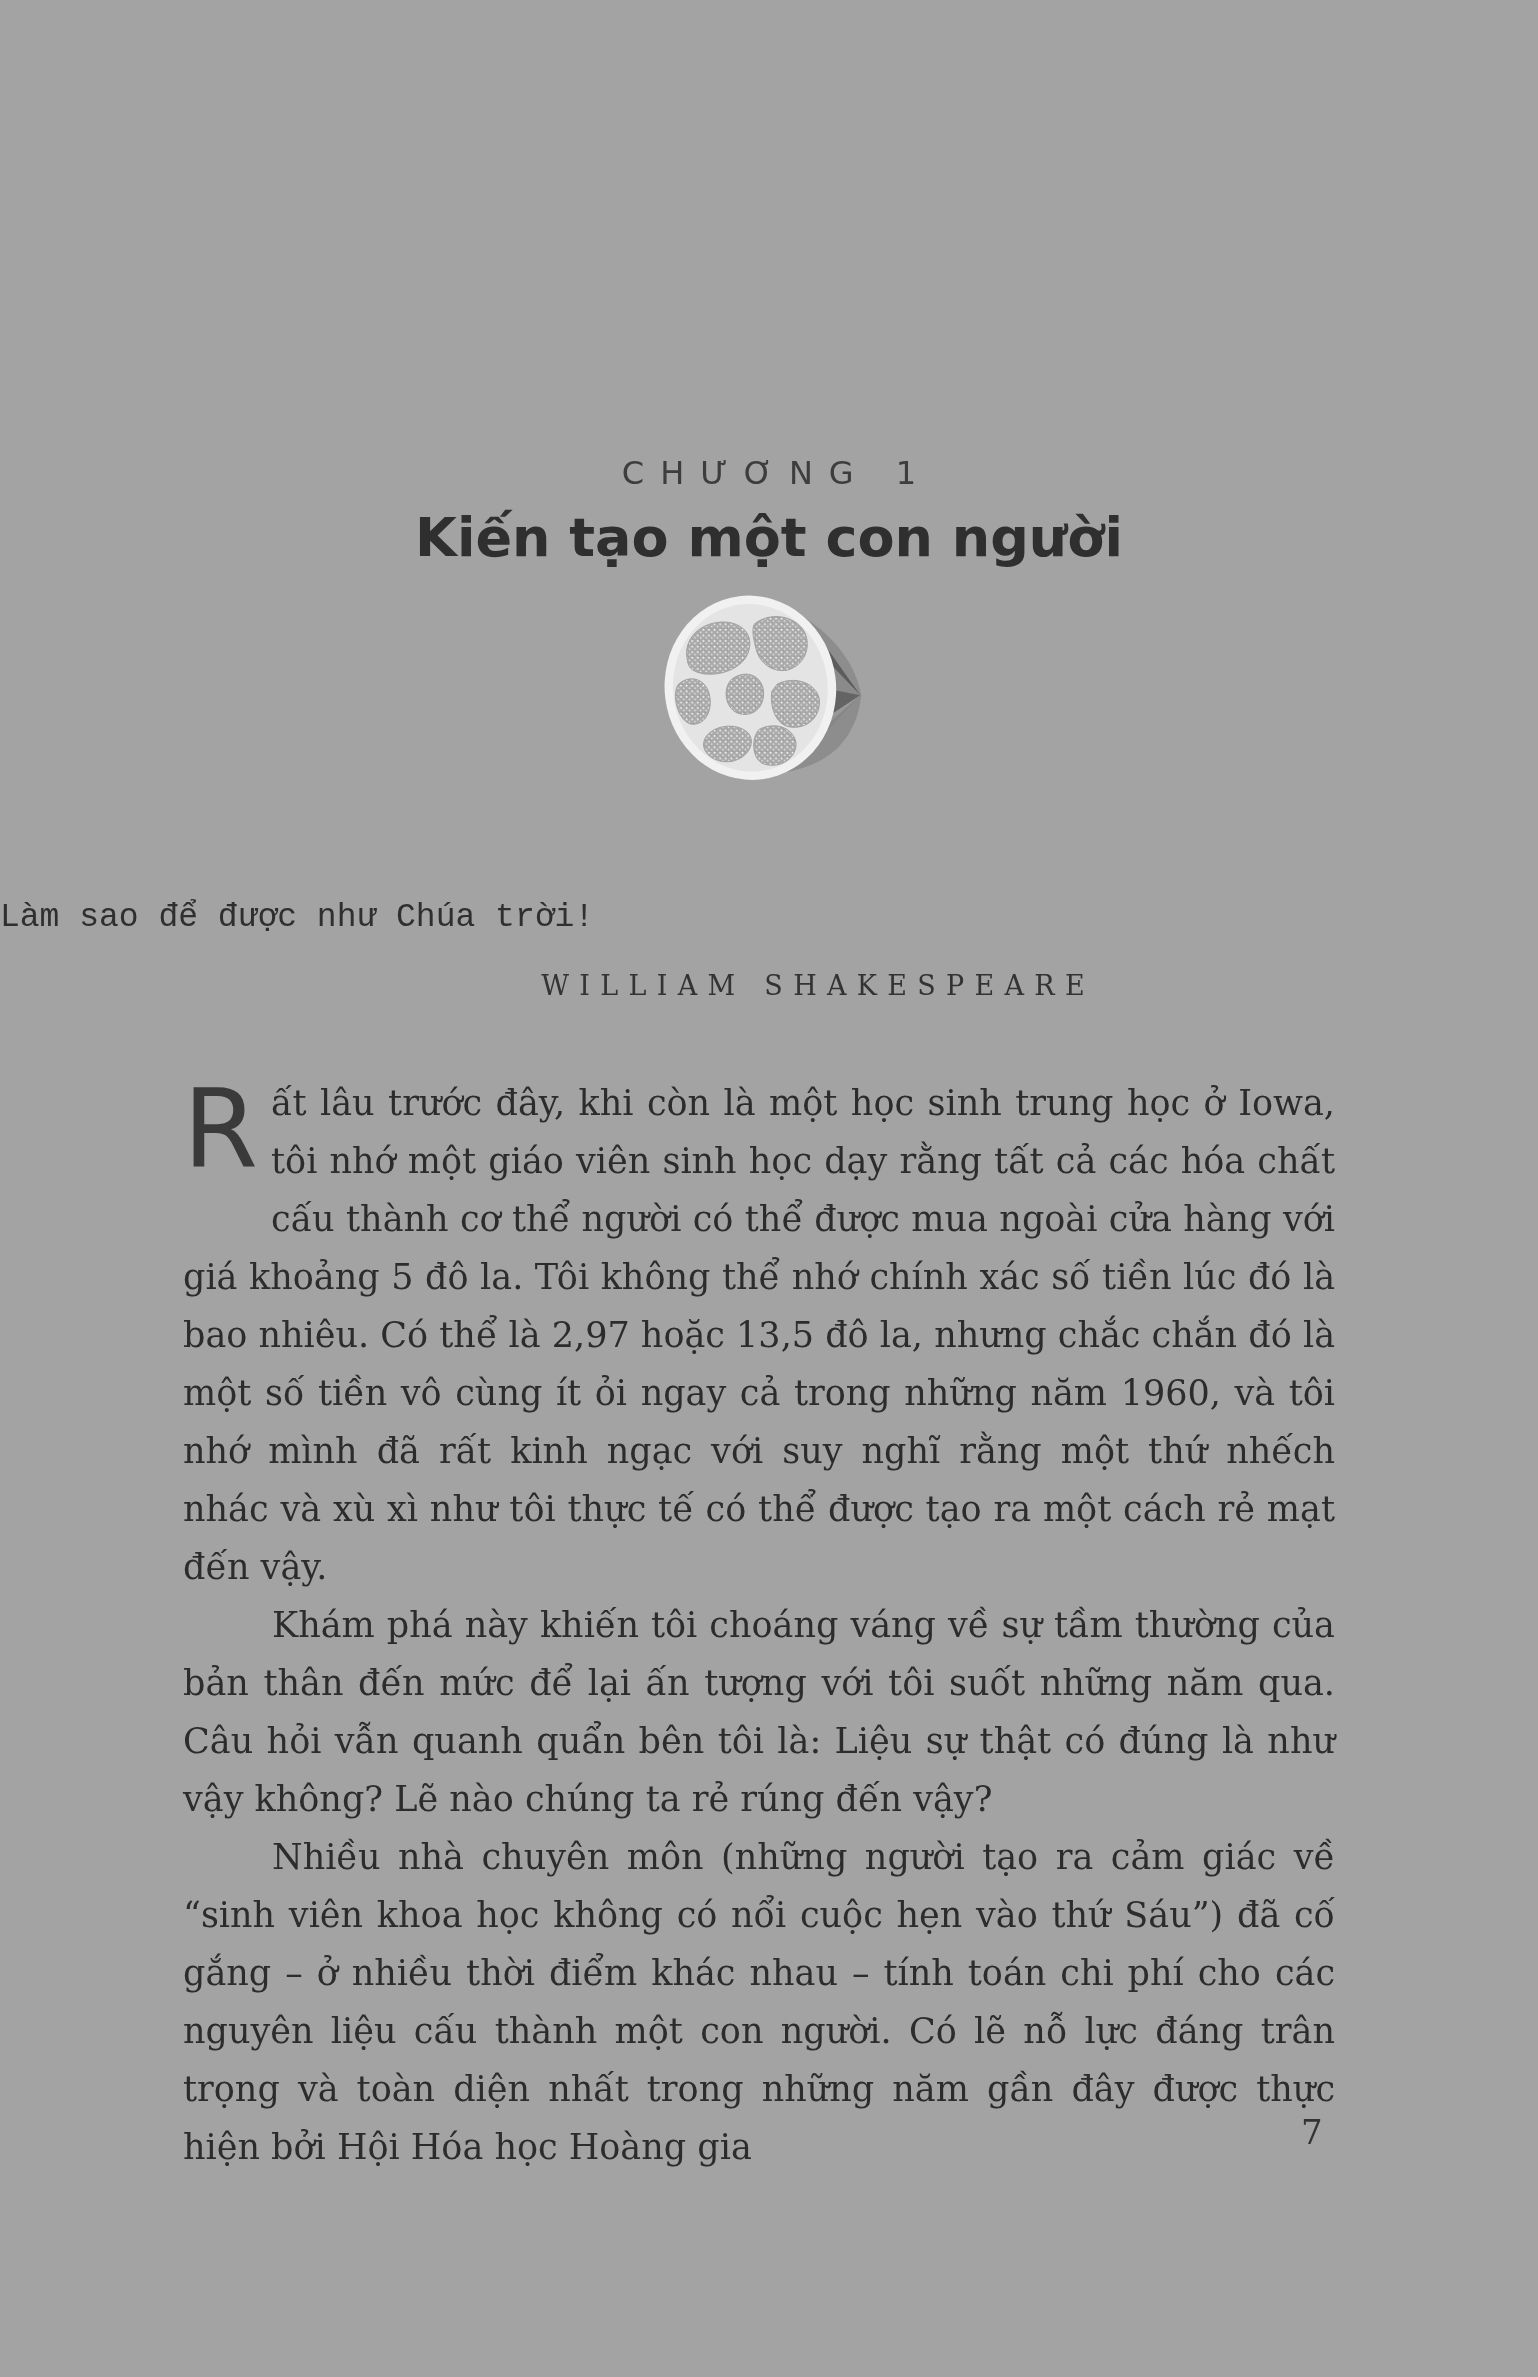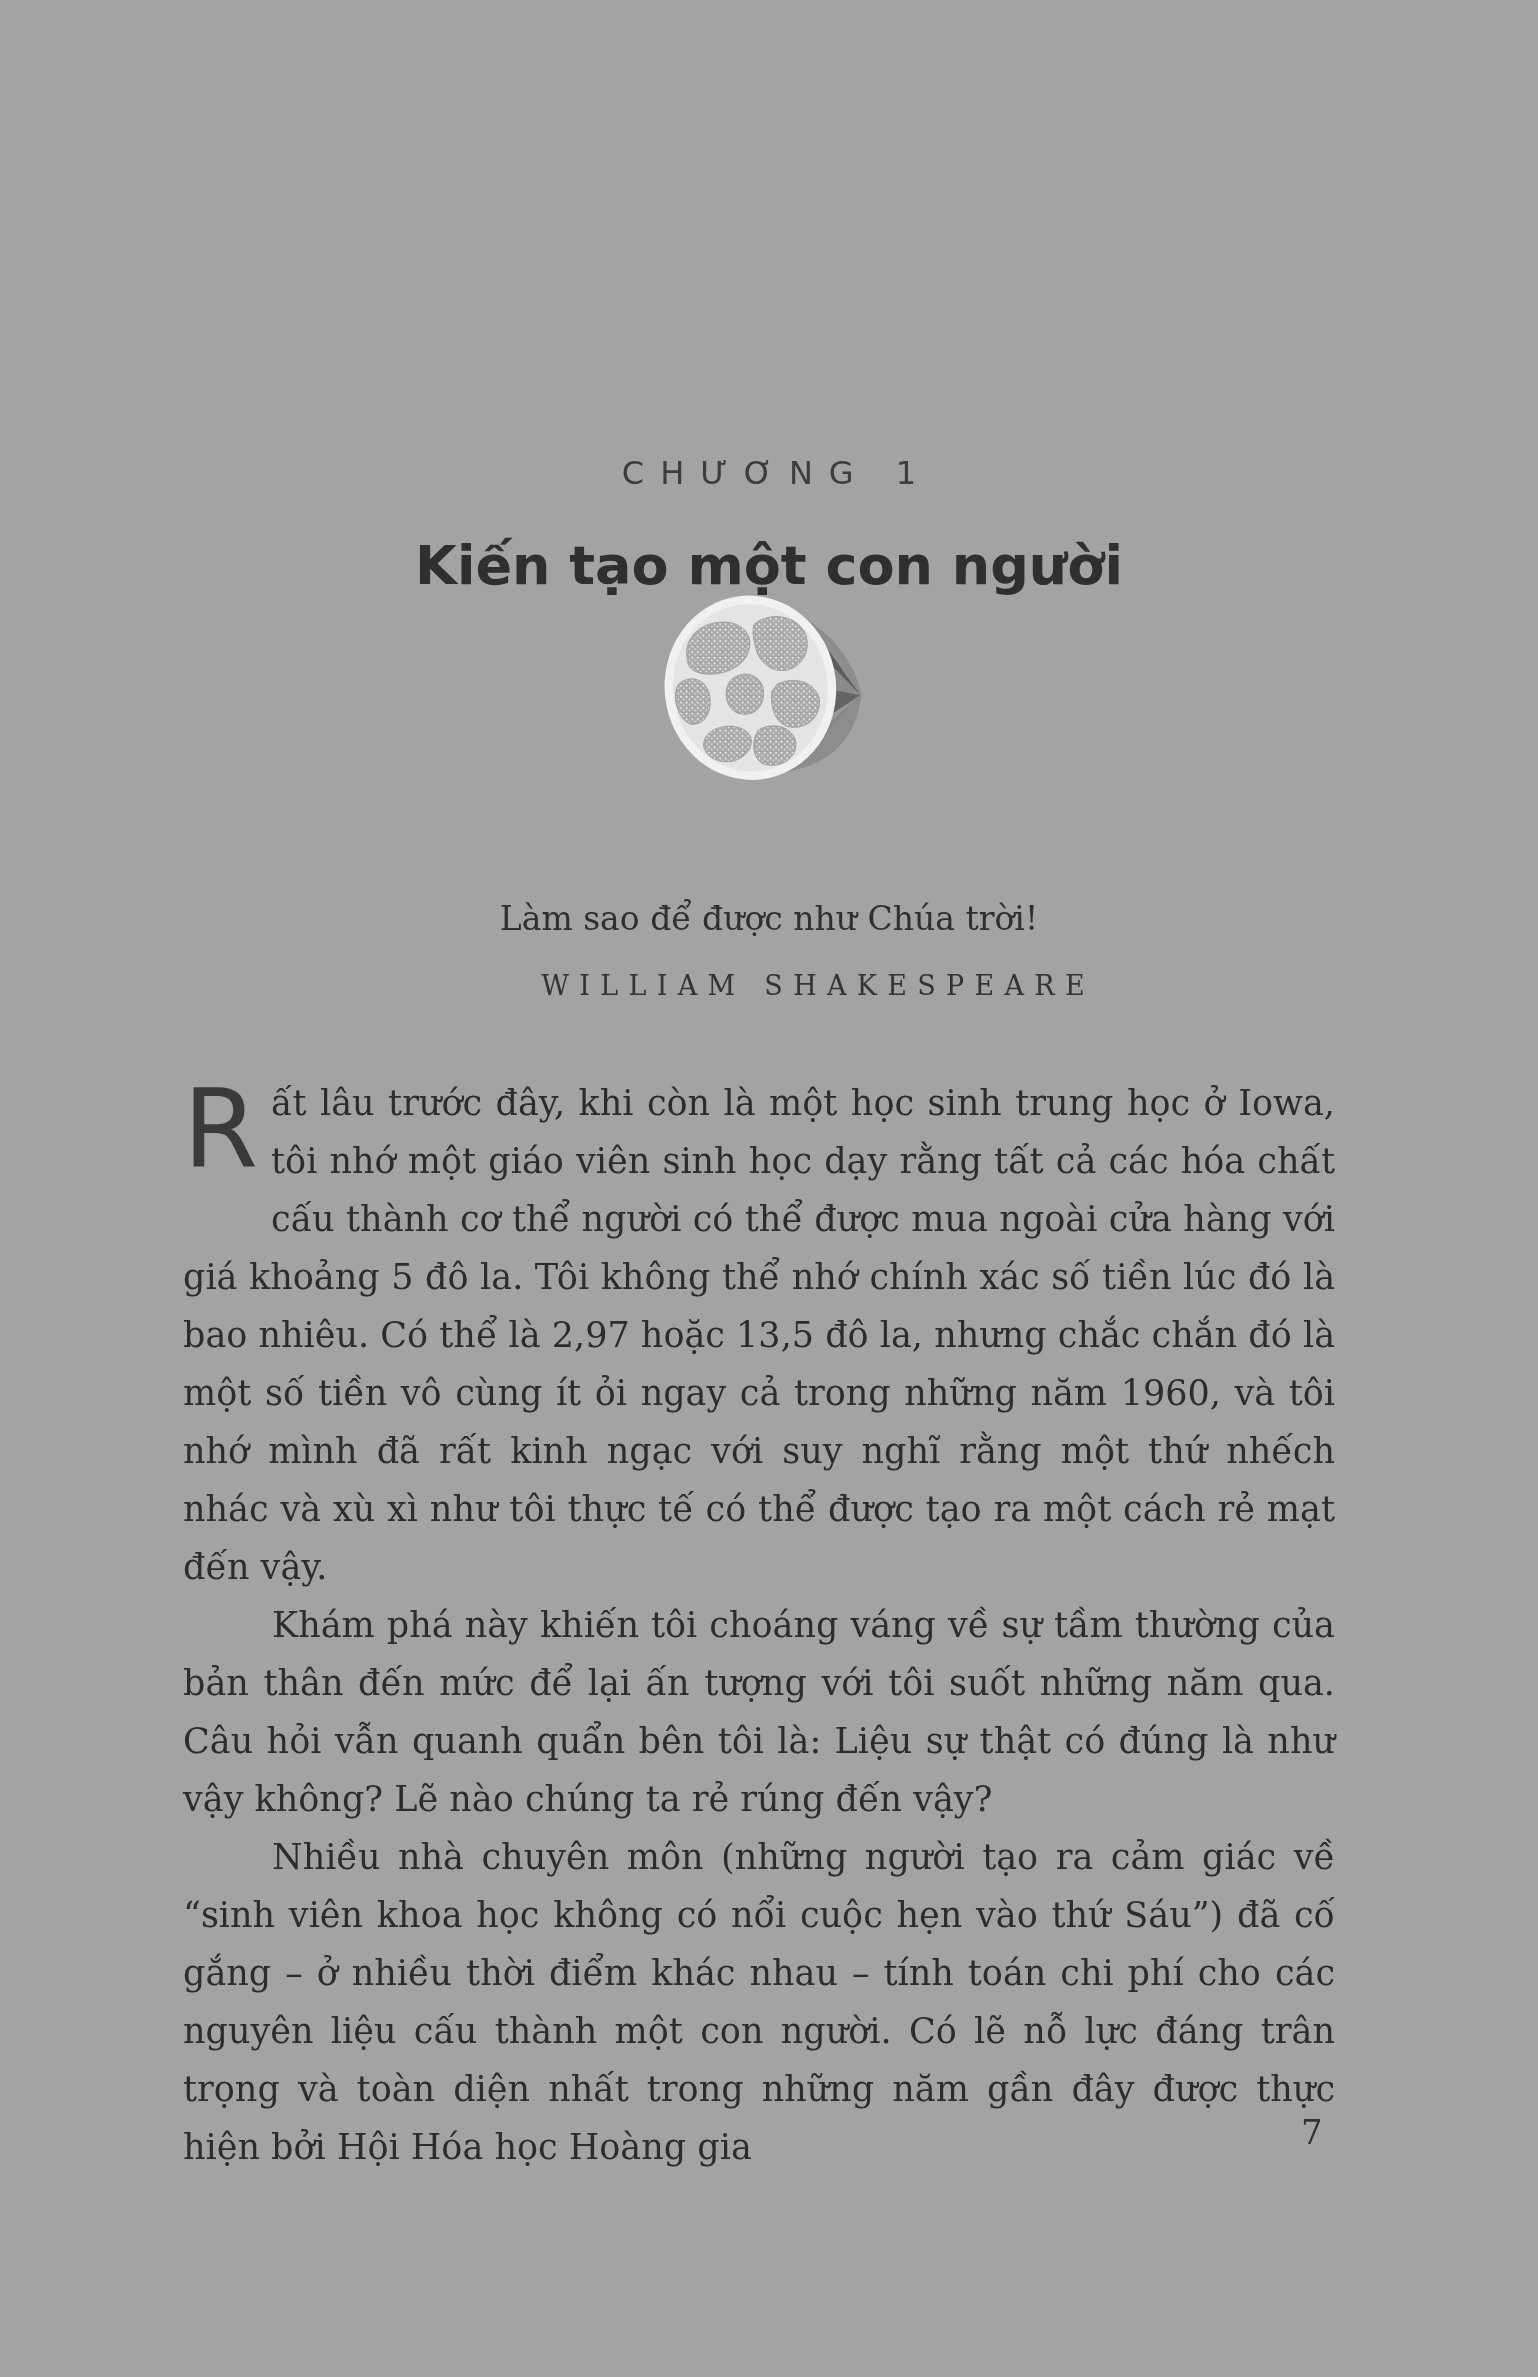--- a/index.html
+++ b/index.html
@@ -17,38 +17,38 @@
     text-align: center;
     font-family: "DejaVu Sans", "Liberation Sans", sans-serif;
     font-size: 32px;
     font-weight: 400;
     letter-spacing: 16px;
     text-indent: 16px;
     color: #3d3d3d;
   }
   .chapter-title {
     position: absolute;
-    top: 534px; left: 0; width: 100%;
+    top: 506px; left: 0; width: 100%;
     text-align: center;
     font-family: "DejaVu Sans", "Liberation Sans", sans-serif;
     font-size: 54px;
     font-weight: 700;
     color: #2f2f2f;
   }
   .figure {
     position: absolute;
     top: 589px; left: 657px;
     width: 224px; height: 205px;
   }
   .epigraph {
     position: absolute;
     top: 899px; left: 0; width: 100%;
-    text-align: center;
     font-size: 33px;
     color: #2f2f2f;
+    font-family: Liberation Mono, monospace;
   }
   .attribution {
     position: absolute;
     top: 970px; left: 0; width: 100%;
     text-align: center;
     font-size: 27px;
     letter-spacing: 10.3px;
     text-indent: 10.3px;
     color: #333333;
     margin-left: 44px;

